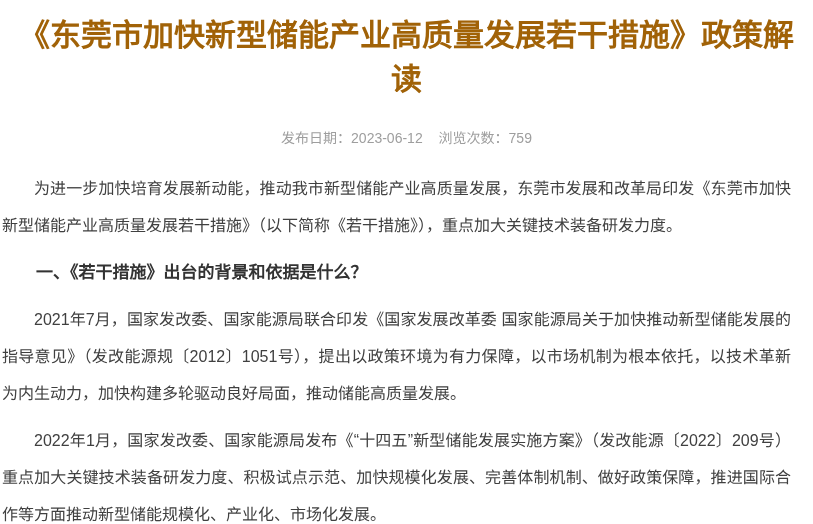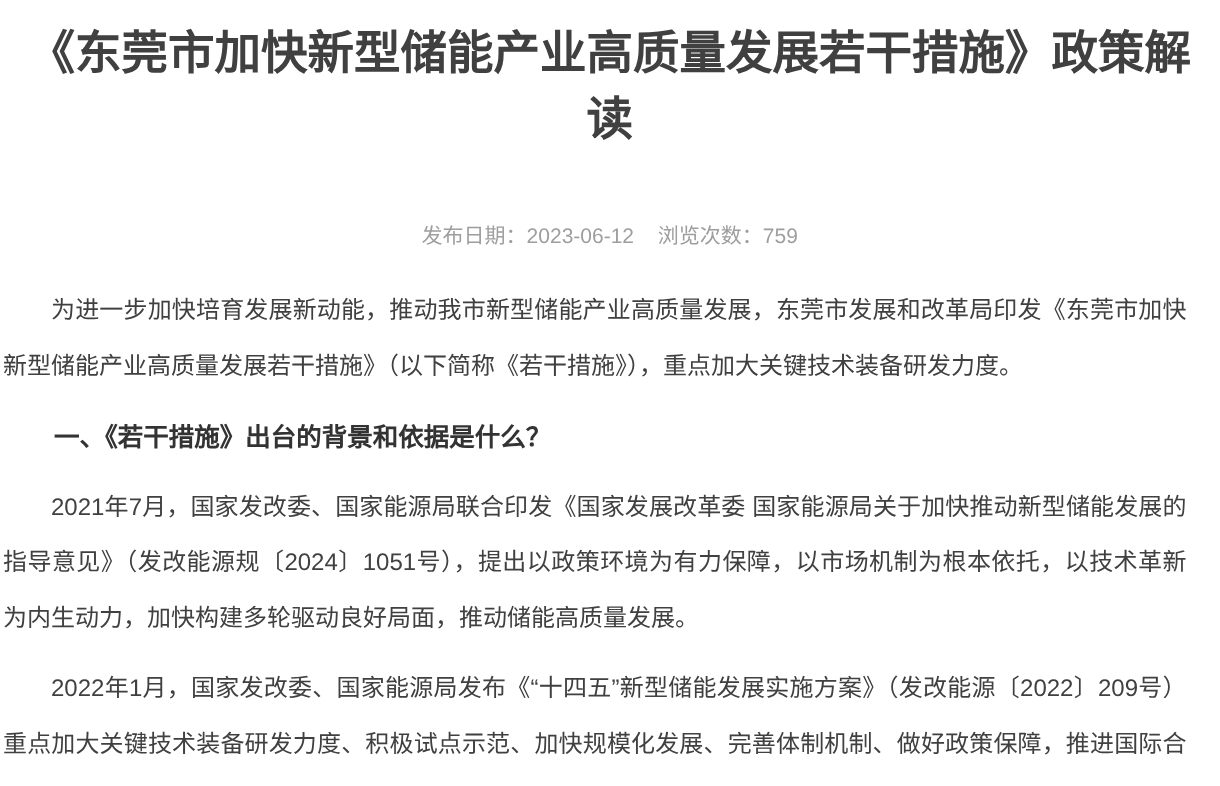--- a/index.html
+++ b/index.html
@@ -15,36 +15,35 @@
     overflow: hidden;
     font-family: "Liberation Sans", "DejaVu Sans", sans-serif;
   }
   .article-title {
     margin: 0;
     padding: 14px 12px 0 12px;
     font-size: 31px;
     line-height: 44px;
     font-weight: 700;
     text-align: center;
-    color: #404040;
+    color: #a16207;
     letter-spacing: 0px;
   }
   .meta-row {
     margin-top: 26px;
     text-align: center;
     font-size: 14px;
     line-height: 20px;
     color: #9e9e9e;
   }
   .meta-row .meta-item {
     display: inline-block;
   }
   .meta-row .meta-item + .meta-item {
     margin-left: 12px;
-    margin-top: 19px;
   }
   .article-body {
     margin-top: 22px;
     padding: 0 22px 0 2px;
     font-size: 16px;
     line-height: 37px;
     color: #404040;
     text-align: justify;
   }
   .article-body p {
@@ -68,18 +67,18 @@
   <div class="meta-row">
     <span class="meta-item">发布日期：2023-06-12</span>
     <span class="meta-item">浏览次数：759</span>
   </div>
 
   <div class="article-body">
     <p>为进一步加快培育发展新动能，推动我市新型储能产业高质量发展，东莞市发展和改革局印发《东莞市加快新型储能产业高质量发展若干措施》（以下简称《若干措施》），重点加大关键技术装备研发力度。</p>
 
     <p class="section-heading">一、《若干措施》出台的背景和依据是什么？</p>
 
-    <p>2021年7月，国家发改委、国家能源局联合印发《国家发展改革委 国家能源局关于加快推动新型储能发展的指导意见》（发改能源规〔2024〕1051号），提出以政策环境为有力保障，以市场机制为根本依托，以技术革新为内生动力，加快构建多轮驱动良好局面，推动储能高质量发展。</p>
+    <p>2021年7月，国家发改委、国家能源局联合印发《国家发展改革委 国家能源局关于加快推动新型储能发展的指导意见》（发改能源规〔2012〕1051号），提出以政策环境为有力保障，以市场机制为根本依托，以技术革新为内生动力，加快构建多轮驱动良好局面，推动储能高质量发展。</p>
 
     <p>2022年1月，国家发改委、国家能源局发布《“十四五”新型储能发展实施方案》（发改能源〔2022〕209号）重点加大关键技术装备研发力度、积极试点示范、加快规模化发展、完善体制机制、做好政策保障，推进国际合作等方面推动新型储能规模化、产业化、市场化发展。</p>
   </div>
 
 </div>
 
 </body></html>

